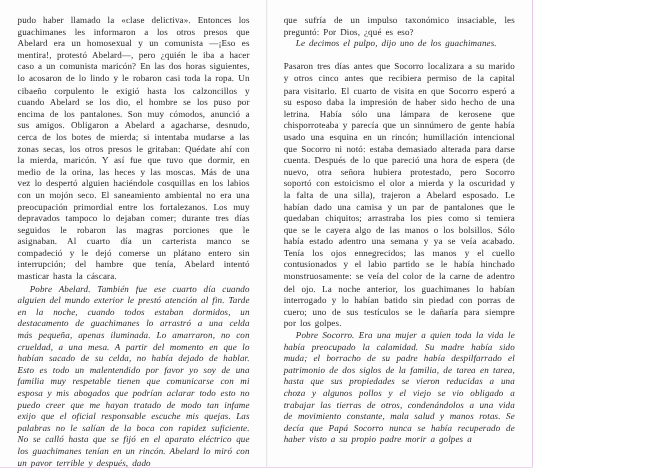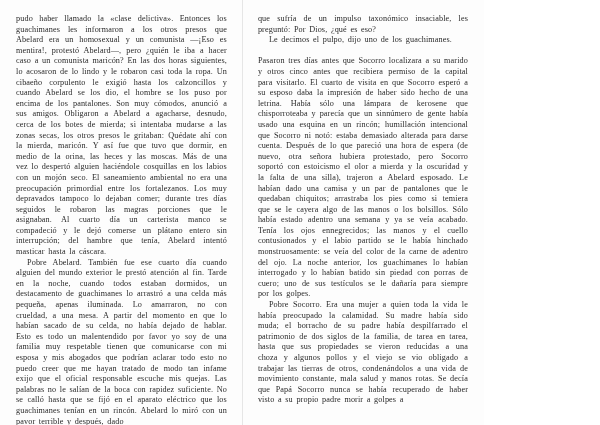--- a/index.html
+++ b/index.html
@@ -31,21 +31,21 @@
     margin: 0;
     font-size: 8.2px;
     line-height: 10.6px;
     color: #2a2a2a;
     text-align: justify;
     letter-spacing: 0.12px;
     word-spacing: 1.4px;
     hyphens: auto;
     -webkit-hyphens: auto;
   }
-  .page p.indent  { text-indent: 11px; }
+  .page p.indent  { text-indent: 11px; font-style: italic; }
   .page p.section { margin-top: 10.6px; }
 </style>
 </head>
 <body>
 
 <div class="spread">
   <div class="page left">
     <p>pudo haber llamado la «clase delictiva». Entonces los guachimanes les informaron a los otros presos que Abelard era un homosexual y un comunista —¡Eso es mentira!, protestó Abelard—, pero ¿quién le iba a hacer caso a un comunista maricón? En las dos horas siguientes, lo acosaron de lo lindo y le robaron casi toda la ropa. Un cibaeño corpulento le exigió hasta los calzoncillos y cuando Abelard se los dio, el hombre se los puso por encima de los pantalones. Son muy cómodos, anunció a sus amigos. Obligaron a Abelard a agacharse, desnudo, cerca de los botes de mierda; si intentaba mudarse a las zonas secas, los otros presos le gritaban: Quédate ahí con la mierda, maricón. Y así fue que tuvo que dormir, en medio de la orina, las heces y las moscas. Más de una vez lo despertó alguien haciéndole cosquillas en los labios con un mojón seco. El saneamiento ambiental no era una preocupación primordial entre los fortalezanos. Los muy depravados tampoco lo dejaban comer; durante tres días seguidos le robaron las magras porciones que le asignaban. Al cuarto día un carterista manco se compadeció y le dejó comerse un plátano entero sin interrupción; del hambre que tenía, Abelard intentó masticar hasta la cáscara.</p>
     <p class="indent">Pobre Abelard. También fue ese cuarto día cuando alguien del mundo exterior le prestó atención al fin. Tarde en la noche, cuando todos estaban dormidos, un destacamento de guachimanes lo arrastró a una celda más pequeña, apenas iluminada. Lo amarraron, no con crueldad, a una mesa. A partir del momento en que lo habían sacado de su celda, no había dejado de hablar. Esto es todo un malentendido por favor yo soy de una familia muy respetable tienen que comunicarse con mi esposa y mis abogados que podrían aclarar todo esto no puedo creer que me hayan tratado de modo tan infame exijo que el oficial responsable escuche mis quejas. Las palabras no le salían de la boca con rapidez suficiente. No se calló hasta que se fijó en el aparato eléctrico que los guachimanes tenían en un rincón. Abelard lo miró con un pavor terrible y después, dado</p>
   </div>

